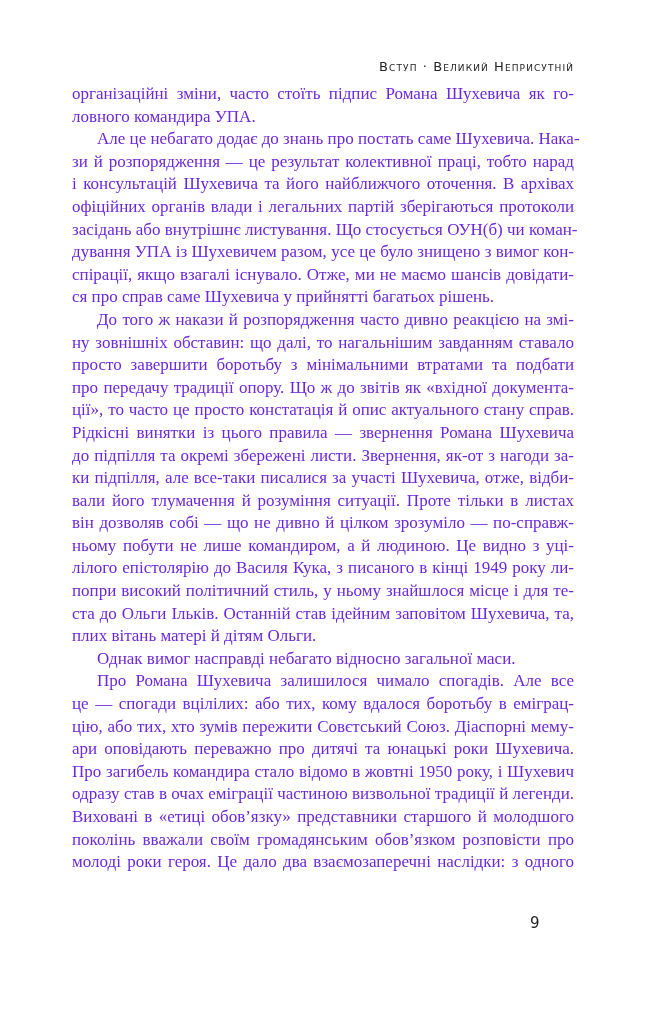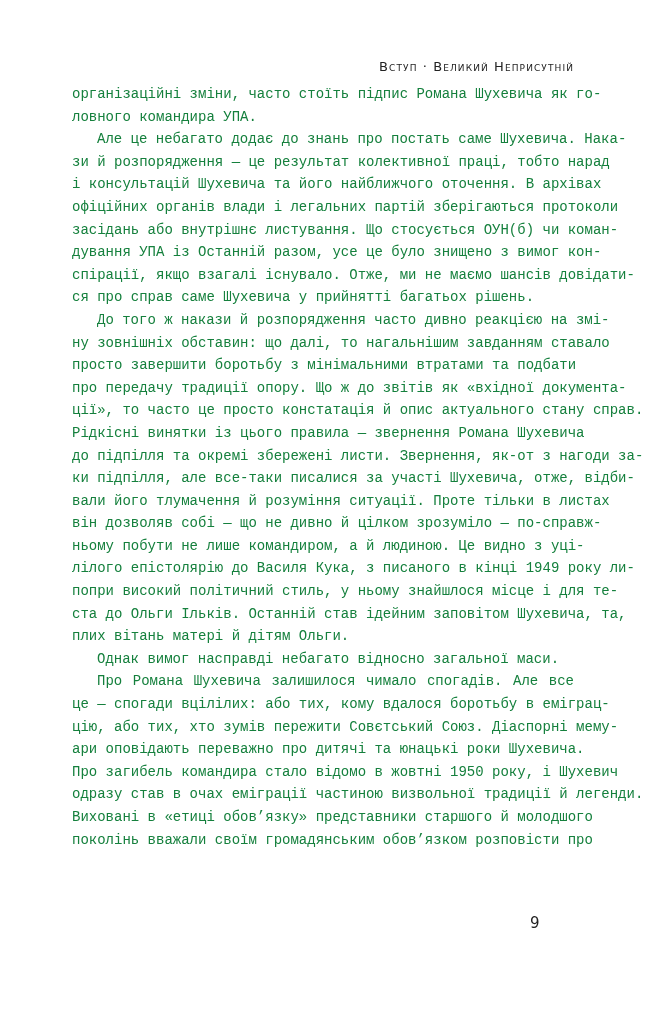--- a/index.html
+++ b/index.html
@@ -9,22 +9,22 @@
   }
   .running-head {
     position: absolute; top: 59px; left: 330px; width: 244px;
     text-align: right;
     font-family: "DejaVu Sans", sans-serif;
     font-size: 13px; letter-spacing: 1.1px; color: #222;
     font-variant: small-caps;
   }
   .text-block {
     position: absolute; top: 83px; left: 72px; width: 502px;
-    font-family: Liberation Mono, monospace;
-    font-size: 14px; line-height: 22.6px; color: #15803d;
+    font-family: Liberation Serif, serif;
+    font-size: 17px; line-height: 22.6px; color: #6d28d9;
   }
   .line {
     display: block; white-space: nowrap; text-align: justify;
     text-align-last: justify; height: 22.6px; overflow: visible;
   }
   .line.last { text-align-last: left; }
   .line.indent { padding-left: 25px; }
   .page-number {
     position: absolute; top: 914px; left: 530px;
     font-family: "DejaVu Sans", sans-serif; font-size: 15px; color: #222;
@@ -36,21 +36,21 @@
 <div class="running-head">Вступ · Великий Неприсутній</div>
 
 <div class="text-block">
   <span class="line">організаційні зміни, часто стоїть підпис Романа Шухевича як го-</span>
   <span class="line last">ловного командира УПА.</span>
   <span class="line indent">Але це небагато додає до знань про постать саме Шухевича. Нака-</span>
   <span class="line">зи й розпорядження — це результат колективної праці, тобто нарад</span>
   <span class="line">і консультацій Шухевича та його найближчого оточення. В архівах</span>
   <span class="line">офіційних органів влади і легальних партій зберігаються протоколи</span>
   <span class="line">засідань або внутрішнє листування. Що стосується ОУН(б) чи коман-</span>
-  <span class="line">дування УПА із Останній разом, усе це було знищено з вимог кон-</span>
+  <span class="line">дування УПА із Шухевичем разом, усе це було знищено з вимог кон-</span>
   <span class="line">спірації, якщо взагалі існувало. Отже, ми не маємо шансів довідати-</span>
   <span class="line last">ся про справ саме Шухевича у прийнятті багатьох рішень.</span>
   <span class="line indent">До того ж накази й розпорядження часто дивно реакцією на змі-</span>
   <span class="line">ну зовнішніх обставин: що далі, то нагальнішим завданням ставало</span>
   <span class="line">просто завершити боротьбу з мінімальними втратами та подбати</span>
   <span class="line">про передачу традиції опору. Що ж до звітів як «вхідної документа-</span>
   <span class="line">ції», то часто це просто констатація й опис актуального стану справ.</span>
   <span class="line">Рідкісні винятки із цього правила — звернення Романа Шухевича</span>
   <span class="line">до підпілля та окремі збережені листи. Звернення, як-от з нагоди за-</span>
   <span class="line">ки підпілля, але все-таки писалися за участі Шухевича, отже, відби-</span>
@@ -63,15 +63,16 @@
   <span class="line last">плих вітань матері й дітям Ольги.</span>
   <span class="line indent last">Однак вимог насправді небагато відносно загальної маси.</span>
   <span class="line indent">Про Романа Шухевича залишилося чимало спогадів. Але все</span>
   <span class="line">це — спогади вцілілих: або тих, кому вдалося боротьбу в еміграц-</span>
   <span class="line">цію, або тих, хто зумів пережити Совєтський Союз. Діаспорні мему-</span>
   <span class="line">ари оповідають переважно про дитячі та юнацькі роки Шухевича.</span>
   <span class="line">Про загибель командира стало відомо в жовтні 1950 року, і Шухевич</span>
   <span class="line">одразу став в очах еміграції частиною визвольної традиції й легенди.</span>
   <span class="line">Виховані в «етиці обов’язку» представники старшого й молодшого</span>
   <span class="line">поколінь вважали своїм громадянським обов’язком розповісти про</span>
+  <span class="line">молоді роки героя. Це дало два взаємозаперечні наслідки: з одного</span>
 </div>
 
 <div class="page-number">9</div>
 
 </body></html>

